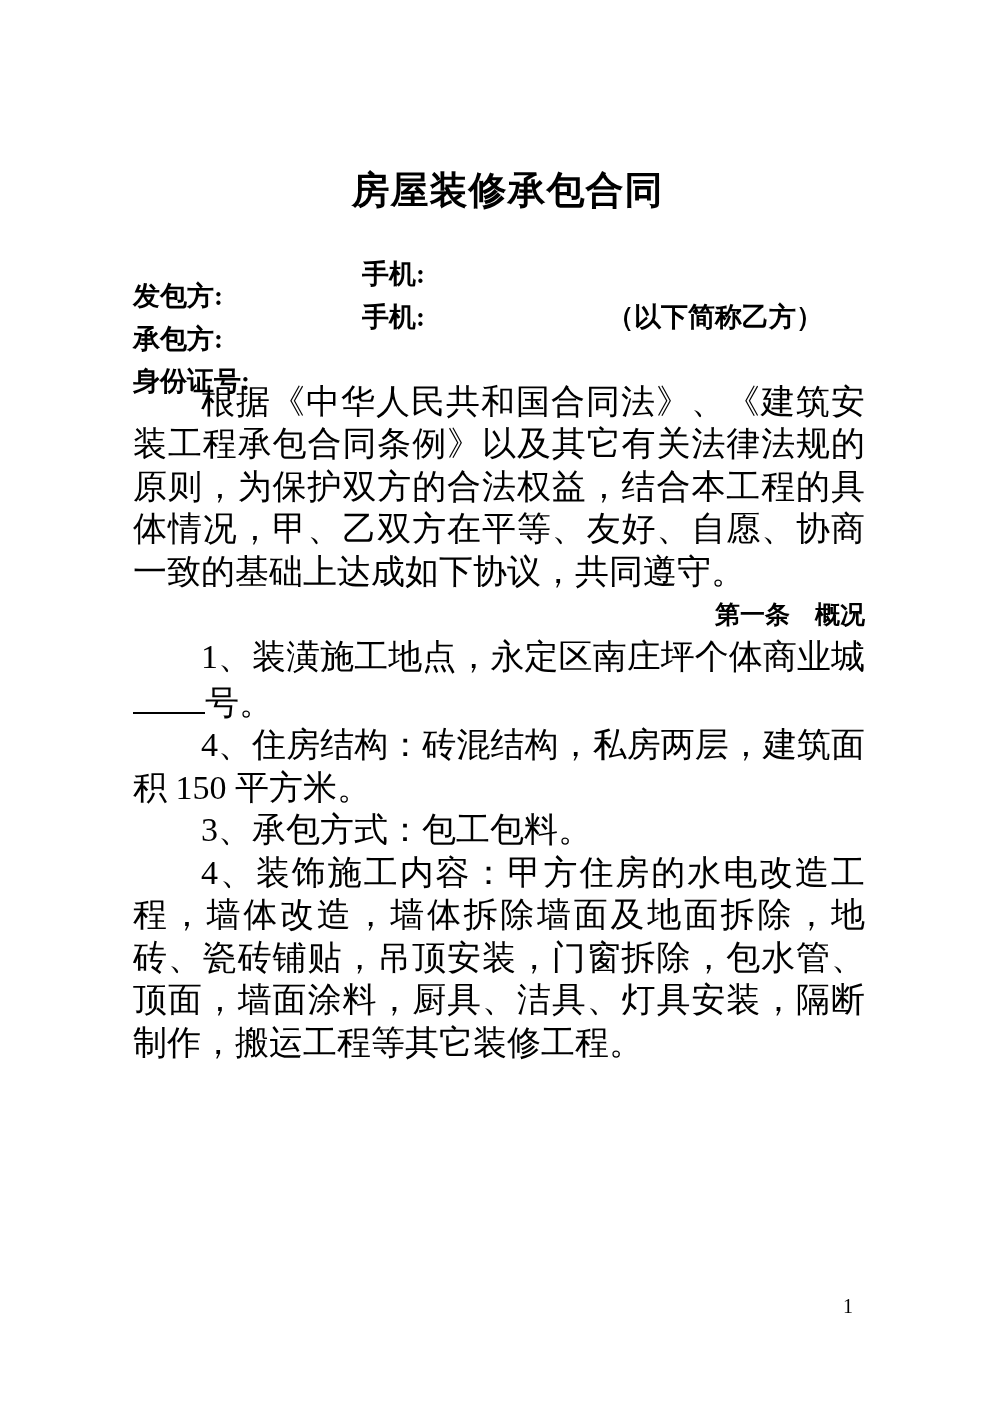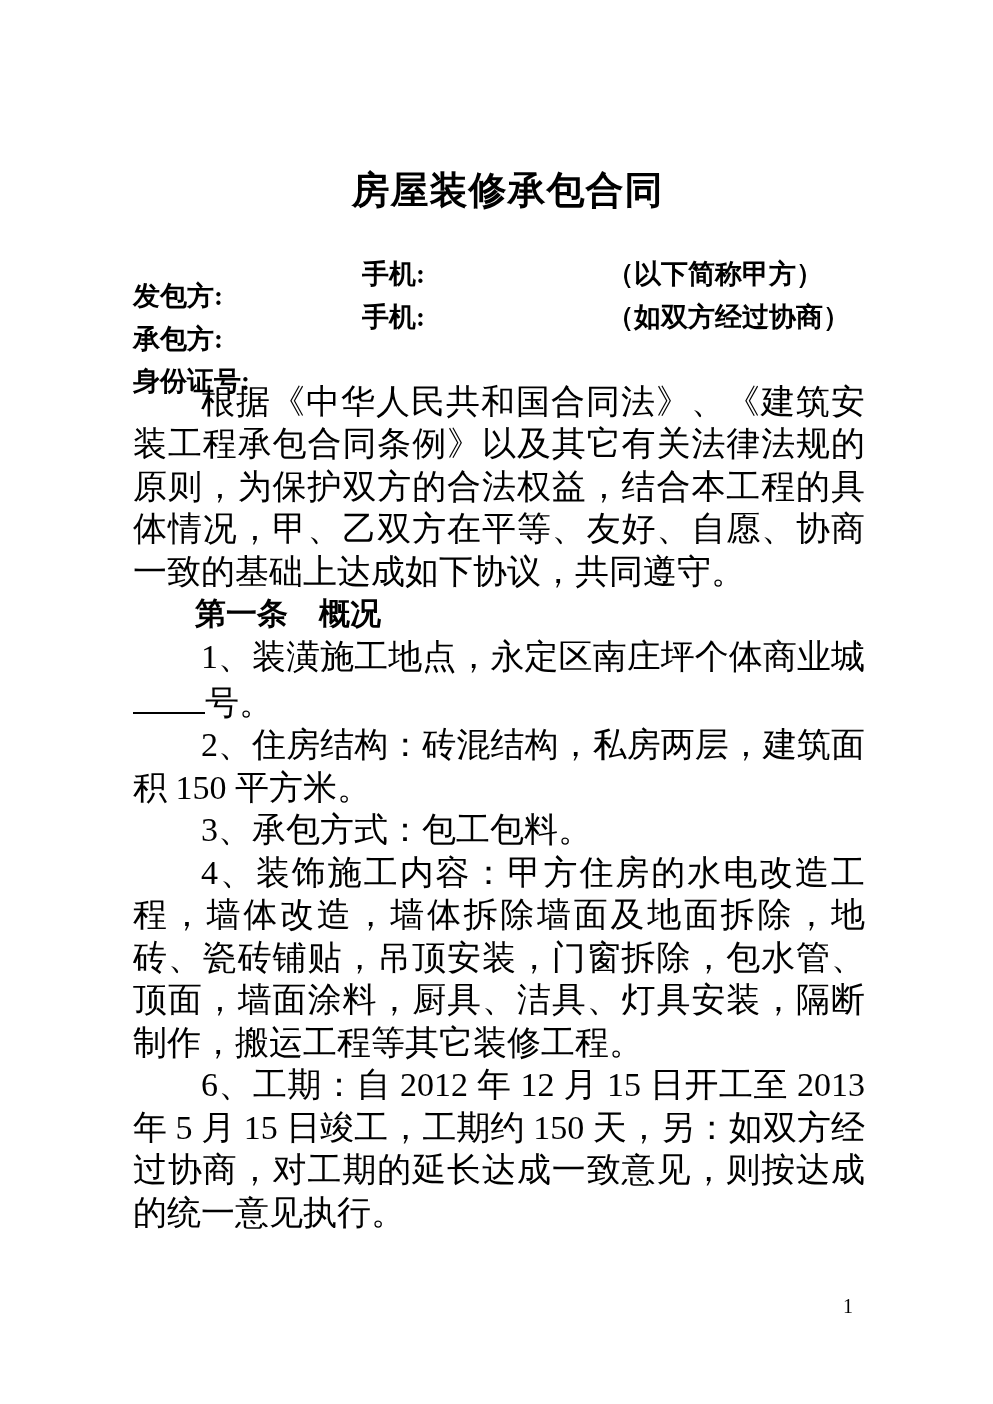--- a/index.html
+++ b/index.html
@@ -49,22 +49,22 @@
   .body-text p {
     margin: 0;
     font-size: 34px;
     line-height: 42.5px;
     text-align: justify;
     text-indent: 2em;
   }
   .body-text p.heading {
     font-family: "Liberation Sans", "DejaVu Sans", sans-serif;
     font-weight: bold;
-    font-size: 31px;
-    text-align: left;
+    font-size: 25px;
+    text-align: right;
   }
   .blank-line {
     display: inline-block;
     width: 72px;
     height: 1.05em;
     border-bottom: 2px solid #000000;
     vertical-align: baseline;
   }
   .page-num {
     position: absolute;
@@ -79,49 +79,47 @@
 
 <div class="page">
 
   <h1 class="doc-title">房屋装修承包合同</h1>
 
   <div class="content">
 
     <div class="hdr-row">
       <span class="hdr-label">发包方:</span>
       <span class="hdr-phone">手机:</span>
-      <span class="hdr-alias">（以下简称甲方）</span>
     </div>
 
     <div class="hdr-row">
       <span class="hdr-label">承包方:</span>
       <span class="hdr-phone">手机:</span>
-      <span class="hdr-alias">（如双方经过协商）</span>
+      <span class="hdr-alias">（以下简称乙方）</span>
     </div>
 
     <div class="hdr-row">
       <span class="hdr-label">身份证号:</span>
     </div>
 
     <div class="body-text">
 
       <p>根据《中华人民共和国合同法》、《建筑安装工程承包合同条例》以及其它有关法律法规的原则，为保护双方的合法权益，结合本工程的具体情况，甲、乙双方在平等、友好、自愿、协商一致的基础上达成如下协议，共同遵守。</p>
 
       <p class="heading">第一条　概况</p>
 
       <p><span>1、装潢施工地点，永定区南庄坪个体商业城</span><span class="blank-line"></span><span>号。</span></p>
 
-      <p>2、住房结构：砖混结构，私房两层，建筑面积 150 平方米。</p>
+      <p>4、住房结构：砖混结构，私房两层，建筑面积 150 平方米。</p>
 
       <p>3、承包方式：包工包料。</p>
 
       <p>4、装饰施工内容：甲方住房的水电改造工程，墙体改造，墙体拆除墙面及地面拆除，地砖、瓷砖铺贴，吊顶安装，门窗拆除，包水管、顶面，墙面涂料，厨具、洁具、灯具安装，隔断制作，搬运工程等其它装修工程。</p>
 
 
-      <p>6、工期：自 2012 年 12 月 15 日开工至 2013 年 5 月 15 日竣工，工期约 150 天，另：如双方经过协商，对工期的延长达成一致意见，则按达成的统一意见执行。</p>
 
 
     </div>
   </div>
 
   <div class="page-num">1</div>
 
 </div>
 
 </body></html>

